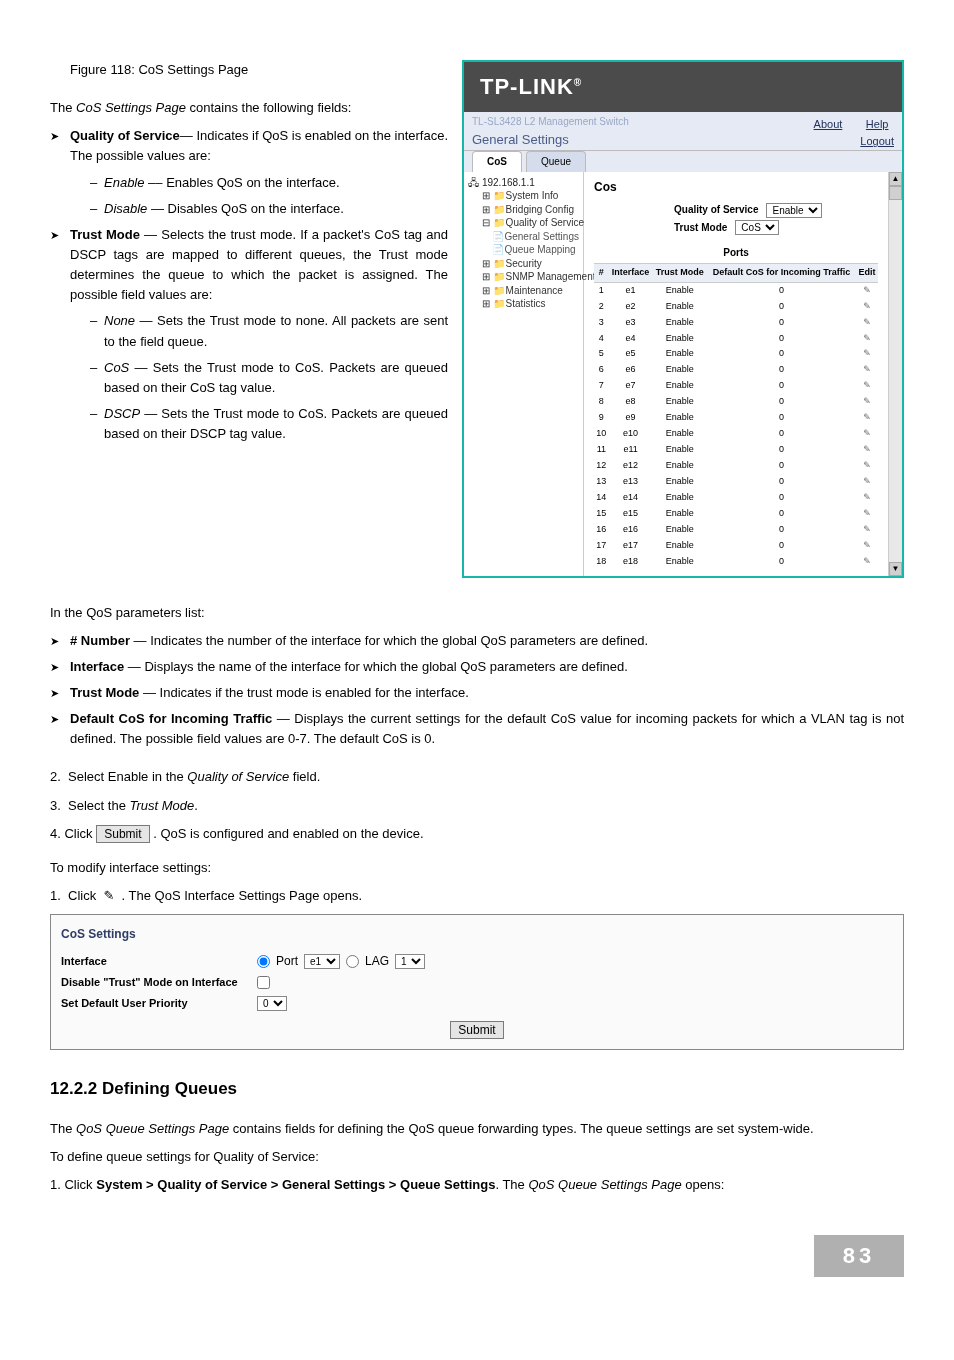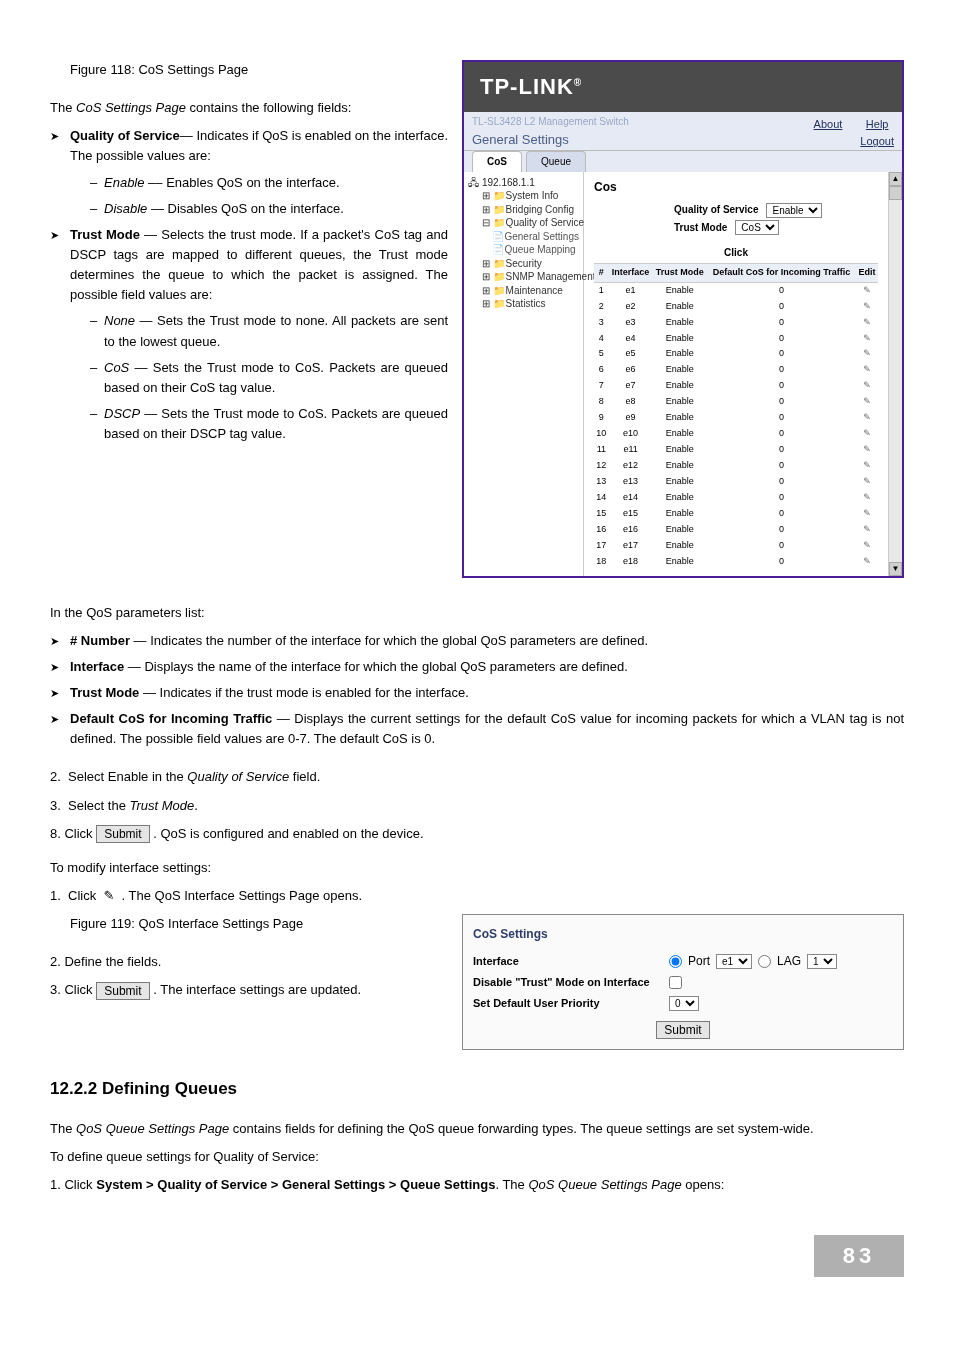--- a/index.html
+++ b/index.html
@@ -14,21 +14,21 @@
     padding: 60px 50px 40px;
   }
 
   .bold { font-weight: bold; }
   .italic { font-style: italic; }
 
   
   .toprow { display: flex; gap: 14px; margin-bottom: 25px; }
   .topleft { width: 398px; }
   .topright { flex: 1; }
-  .topright .panel { border: 2px solid #4c1d95; background: #fff; }
+  .topright .panel { border: 2px solid #14b8a6; background: #fff; }
 
   .figcaption { font-weight: normal; margin-bottom: 18px; padding-left: 20px; }
 
   .body-p { margin-bottom: 8px; text-align: justify; }
   .indent2 { padding-left: 40px; }
 
   .bullets { list-style: none; }
   .bullets > li { display: flex; margin-bottom: 6px; }
   .bullets > li > .sym {
     width: 20px; flex: none; font-size: 11px; line-height: 20px;
@@ -175,21 +175,21 @@
       <li>
         <span class="sym">➤</span>
         <span class="txt">
           <span class="bold">Trust Mode</span><span> — Selects the trust mode. If a packet's CoS tag and DSCP tags are mapped to different queues, the Trust mode determines the queue to which the packet is assigned. The possible field values are:</span>
         </span>
       </li>
     </ul>
     <ul class="dash-list indent2">
       <li>
           <span class="sym">–</span>
-        <span class="txt"><span class="italic">None</span><span> — Sets the Trust mode to none. All packets are sent to the lowest queue.</span></span>
+        <span class="txt"><span class="italic">None</span><span> — Sets the Trust mode to none. All packets are sent to the field queue.</span></span>
         </li>
       <li>
           <span class="sym">–</span>
         <span class="txt"><span class="italic">CoS</span><span> — Sets the Trust mode to CoS. Packets are queued based on their CoS tag value.</span></span>
         </li>
       <li>
           <span class="sym">–</span>
         <span class="txt"><span class="italic">DSCP</span><span> — Sets the Trust mode to CoS. Packets are queued based on their DSCP tag value.</span></span>
         </li>
     </ul>
@@ -236,21 +236,21 @@
             <div class="row">
               <span>Quality of Service</span>
               <select class="mini-sel"><option>Enable</option></select>
             </div>
             <div class="row">
               <span>Trust Mode</span>
               <select class="mini-sel"><option>CoS</option></select>
             </div>
           </div>
 
-          <div class="ports-title">Click</div>
+          <div class="ports-title">Ports</div>
           <table class="ports-table">
             <thead>
                 <tr>
               <th>#</th>
               <th>Interface</th>
               <th>Trust Mode</th>
               <th>Default CoS for Incoming Traffic</th>
               <th>Edit</th>
             </tr>
               </thead>
@@ -412,38 +412,29 @@
     </li>
   <li>
       <span class="sym">➤</span>
     <span class="txt"><span class="bold">Default CoS for Incoming Traffic</span><span> — Displays the current settings for the default CoS value for incoming packets for which a VLAN tag is not defined. The possible field values are 0-7. The default CoS is 0.</span></span>
     </li>
 </ul>
 
 <p class="para">2.&nbsp;&nbsp;Select Enable in the <span class="italic">Quality of Service</span> field.</p>
 <p class="para">3.&nbsp;&nbsp;Select the <span class="italic">Trust Mode</span>.</p>
 <p class="para">
-  <span>8.  Click </span>
+  <span>4.  Click </span>
   <button class="submit-btn">Submit</button>
   <span>. QoS is configured and enabled on the device.</span>
 </p>
 
 <p class="para" style="margin-top:14px">To modify interface settings:</p>
 <p class="para">1.&nbsp;&nbsp;Click&nbsp; <span>✎</span> &nbsp;. The QoS Interface Settings Page opens.</p>
 
 <div class="botrow">
-  <div class="botleft">
-    <p class="figcaption">Figure 119: QoS Interface Settings Page</p>
-    <p class="para">2.  Define the fields.</p>
-    <p class="para">
-      <span>3.  Click </span>
-      <button class="submit-btn">Submit</button>
-      <span>. The interface settings are updated.</span>
-    </p>
-  </div>
   <div class="botright">
     <div class="cos-panel">
       <div class="hdr">CoS Settings</div>
       <div class="row">
         <span class="lbl">Interface</span>
         <input type="radio" checked="" style="">
         <span>Port</span>
         <select class="mini-sel"><option>e1</option></select>
         <input type="radio" style="">
         <span>LAG</span>

